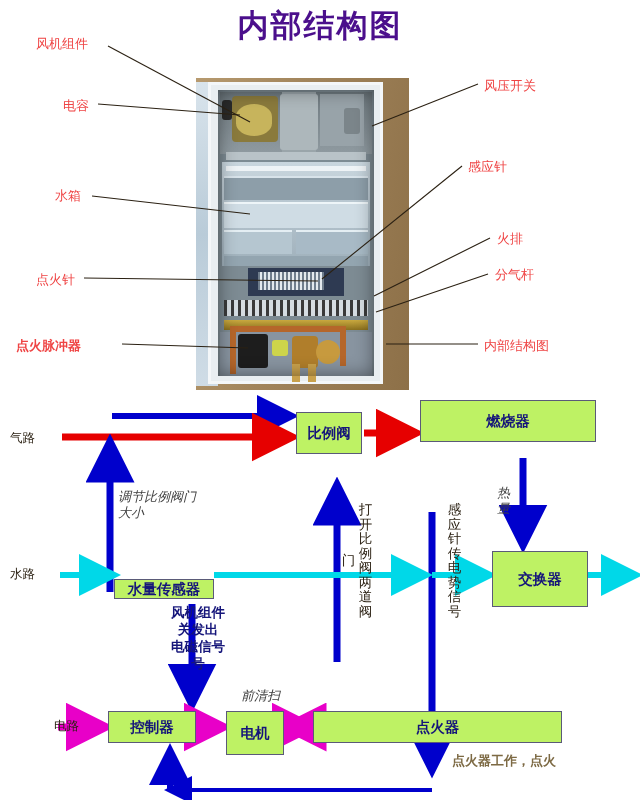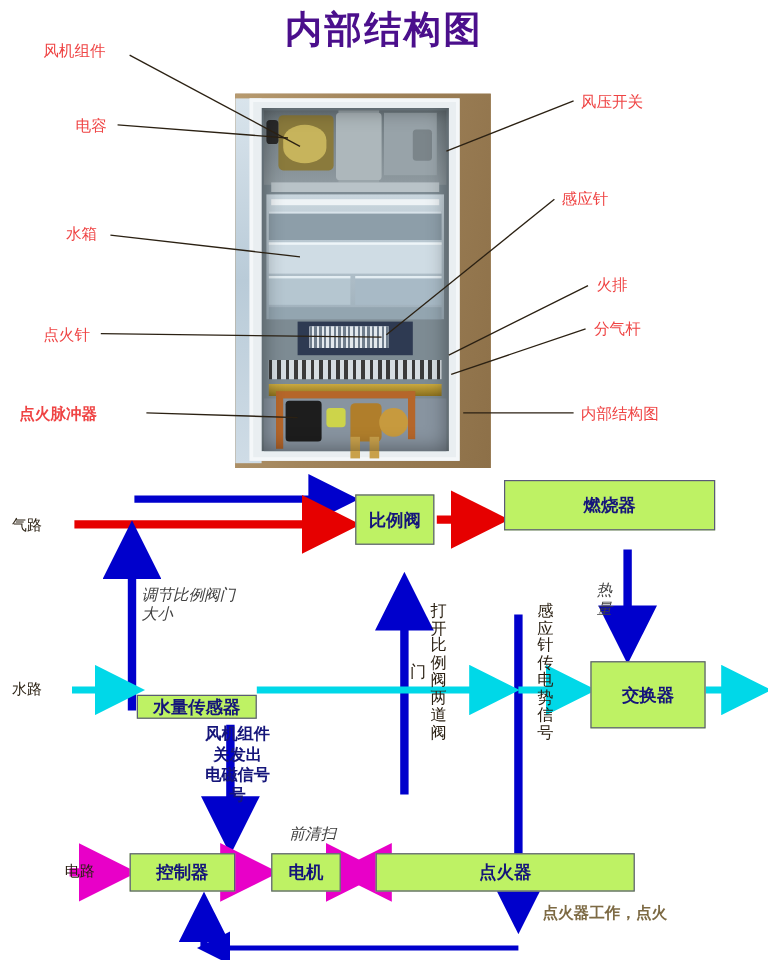--- a/index.html
+++ b/index.html
@@ -196,22 +196,22 @@
 
   <div class="rowlabel" style="left:10px;top:430px;">气路</div>
   <div class="rowlabel" style="left:10px;top:566px;">水路</div>
   <div class="rowlabel" style="left:10px;top:718px;margin-left:44px;">电路</div>
 
   <div class="fbox" style="left:296px;top:412px;width:66px;height:42px;">比例阀</div>
   <div class="fbox" style="left:420px;top:400px;width:176px;height:42px;">燃烧器</div>
   <div class="fbox" style="left:114px;top:579px;width:100px;height:20px;text-align:center;">水量传感器</div>
   <div class="fbox" style="left:492px;top:551px;width:96px;height:56px;">交换器</div>
   <div class="fbox" style="left:108px;top:711px;width:88px;height:32px;">控制器</div>
-  <div class="fbox" style="left:226px;top:711px;width:58px;height:32px;">电机</div>
-  <div class="fbox" style="left:313px;top:711px;width:216px;height:32px;">点火器</div>
+  <div class="fbox" style="left:226px;top:711px;width:58px;height:44px;">电机</div>
+  <div class="fbox" style="left:313px;top:711px;width:249px;height:32px;">点火器</div>
 
   <div class="note" style="left:118px;top:489px;width:115px;">调节比例阀门
 大小</div>
   <div class="note-blue" style="left:155px;top:604px;width:86px;">风机组件
 关发出
 电磁信号
 号</div>
   <div class="note" style="left:228px;top:688px;width:46px;margin-left:13px;">前清扫</div>
   <div class="note" style="left:497px;top:485px;width:16px;">热
 量</div>

